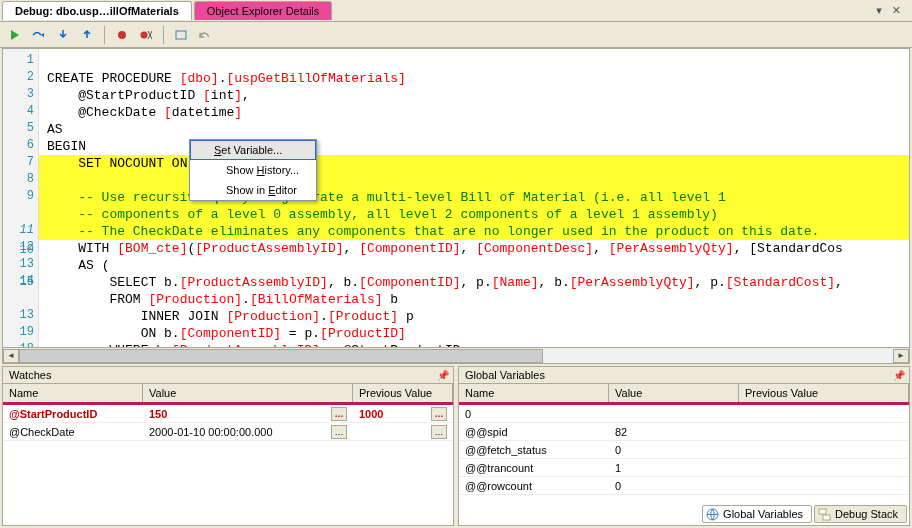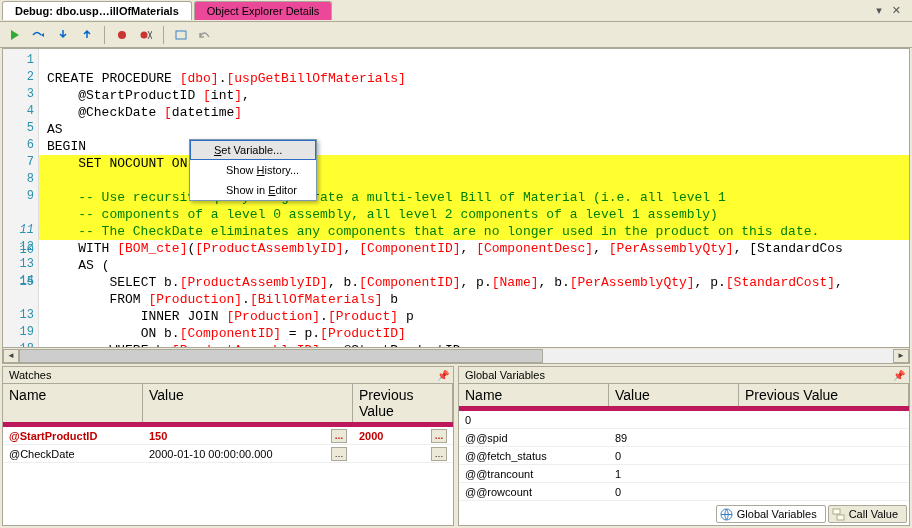--- a/index.html
+++ b/index.html
@@ -32,21 +32,21 @@
 
 .context-menu { position:absolute; left:186px; top:90px; width:128px; background:#fff; border:1px solid #7a98af; box-shadow:2px 2px 4px rgba(0,0,0,.3); z-index:50; font-size:11px;}
 .cm-item { padding:4px 10px 4px 36px; cursor:default; }
 .cm-item.sel { background:#e5e5e5; border:1px solid #316ac5; padding:3px 9px 3px 23px; }
 
 
 .dock { display:flex; height:164px; }
 .panel { flex:1; display:flex; flex-direction:column; border:1px solid #aca899; margin:2px; background:#fff; position:relative; min-width:0;}
 .panel-hdr { display:flex; align-items:center; justify-content:space-between; padding:2px 6px; background:#ece9d8; border-bottom:1px solid #aca899; font-size:11px;}
 .pin { width:10px; height:10px; font-size:10px; color:#555; cursor:pointer;}
-.grid-hdr { display:flex; background:#ece9d8; border-bottom:5px solid #be185d; font-size:14px;}
+.grid-hdr { display:flex; background:#ece9d8; border-bottom:3px solid #be185d; font-size:11px;}
 .gh { padding:3px 6px; border-right:1px solid #aca899; }
 .w .gh:nth-child(1){width:140px;} .w .gh:nth-child(2){flex:1;} .w .gh:nth-child(3){width:100px;}
 .g .gh:nth-child(1){width:150px;} .g .gh:nth-child(2){width:130px;} .g .gh:nth-child(3){flex:1;}
 .grid-body { flex:1; overflow-y:auto; }
 .grow { display:flex; font-size:11px; border-bottom:1px solid #eee; align-items:center; height:18px;}
 .gc { padding:2px 6px; overflow:hidden; white-space:nowrap; text-overflow:ellipsis;}
 .w .gc:nth-child(1){width:140px;} .w .gc:nth-child(2){flex:1; display:flex; align-items:center;gap:32px;} .w .gc:nth-child(3){width:100px; display:flex; align-items:center;}
 .g .gc:nth-child(1){width:150px;} .g .gc:nth-child(2){width:130px;} .g .gc:nth-child(3){flex:1;}
 .changed { color:#c00000; font-weight:bold; }
 .edit-dots { margin-left:auto; width:16px; height:14px; border:1px solid #aca899; background:#ece9d8; font-size:9px; display:flex; align-items:center; justify-content:center; cursor:pointer;}
@@ -169,21 +169,21 @@
       <div class="gh">Previous Value</div>
     </div>
     <div class="grid-body" id="watch-body">
         <div class="grow">
           <div class="gc changed">@StartProductID</div>
           <div class="gc changed">
             <span>150</span>
             <span class="edit-dots">…</span>
           </div>
           <div class="gc changed">
-            <span>2000</span>
+            <span>1000</span>
             <span class="edit-dots">…</span>
           </div>
         </div>
         <div class="grow">
           <div class="gc ">@CheckDate</div>
           <div class="gc ">
             <span>2000-01-10 00:00:00.000</span>
             <span class="edit-dots">…</span>
           </div>
           <div class="gc ">
@@ -204,21 +204,21 @@
       <div class="gh">Value</div>
       <div class="gh">Previous Value</div>
     </div>
     <div class="grid-body" id="glob-body">
         <div class="grow">
           <div class="gc">0</div>
           <div class="gc"></div>
         </div>
         <div class="grow">
           <div class="gc">@@spid</div>
-          <div class="gc">89</div>
+          <div class="gc">82</div>
           <div class="gc"></div>
         </div>
         <div class="grow">
           <div class="gc">@@fetch_status</div>
           <div class="gc">0</div>
           <div class="gc"></div>
         </div>
         <div class="grow">
           <div class="gc">@@trancount</div>
           <div class="gc">1</div>
@@ -237,18 +237,18 @@
             <circle cx="6.5" cy="6.5" r="5.5" fill="none" stroke="#3a82c6"></circle>
             <path d="M1 6.5 L12 6.5 M6.5 1 Q3 6.5 6.5 12 M6.5 1 Q10 6.5 6.5 12" fill="none" stroke="#3a82c6"></path>
           </svg>
         <span>Global Variables</span>
       </div>
       <div class="btab">
         <svg class="btab-icon" viewBox="0 0 13 13">
             <rect x="1" y="1" width="7" height="5" fill="#ffe" stroke="#aa8"></rect>
             <rect x="5" y="7" width="7" height="5" fill="#ffe" stroke="#aa8"></rect>
           </svg>
-        <span>Call Value</span>
+        <span>Debug Stack</span>
       </div>
     </div>
   </div>
 
 </div>
 
 </body></html>

